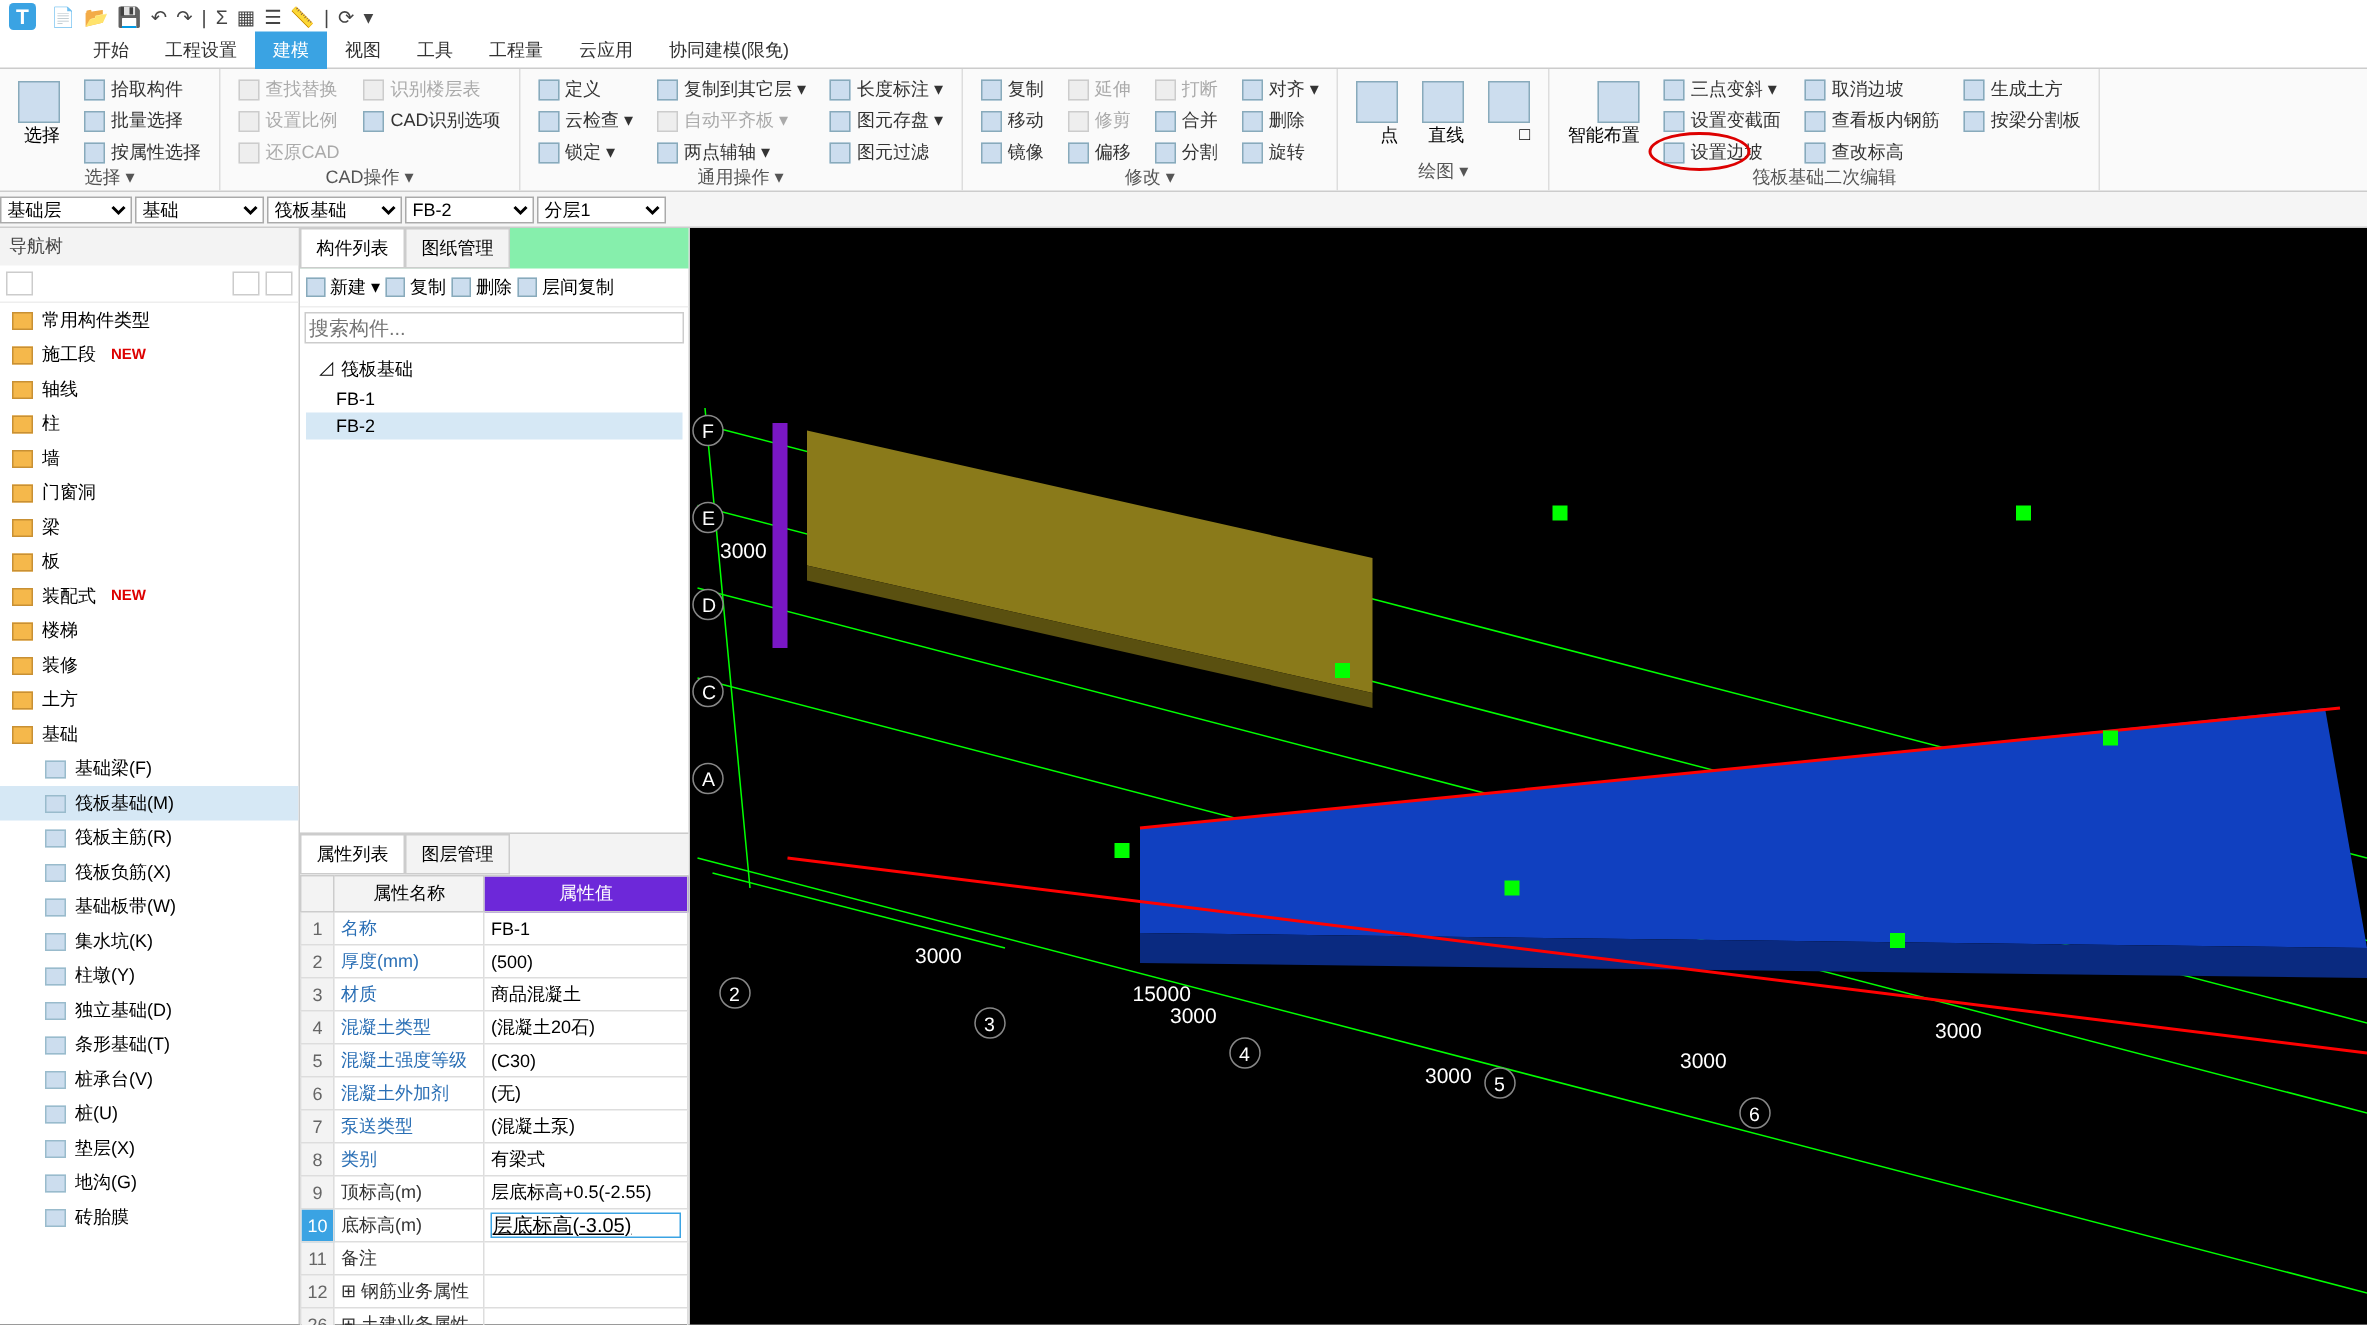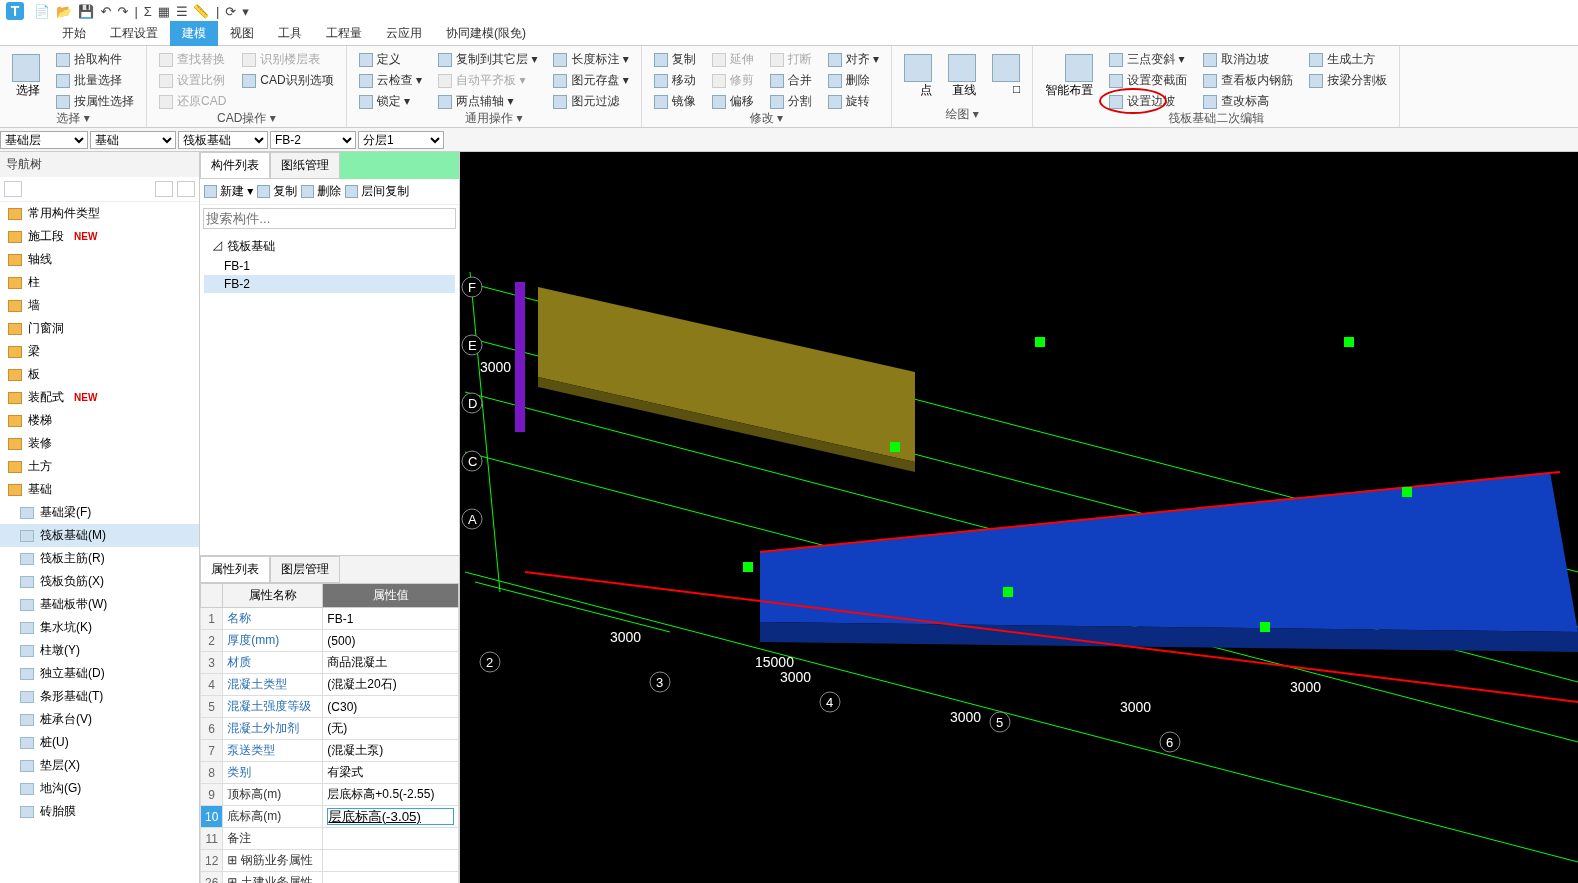--- a/index.html
+++ b/index.html
@@ -43,21 +43,21 @@
 .ctxbar .sel.w5 { width: 86px; }
 
 
 .main { display: flex; height: calc(883px - 22px - 24px - 82px - 24px); }
 .nav { width: 200px; background: #fff; border-right: 1px solid #ccc; overflow-y: auto; }
 .nav-header { padding: 4px 6px; background: #f3f3f3; color: #444; }
 .nav-toolbar { display: flex; gap: 4px; padding: 4px; border-bottom: 1px solid #eee; }
 .nav-toolbar span { width: 18px; height: 16px; border: 1px solid #ccc; }
 .nav-item { padding: 3px 8px; display: flex; align-items: center; gap: 6px; cursor: pointer; }
 .nav-item .ic { width: 14px; height: 12px; background: #f5b84b; border: 1px solid #c89034; }
-.nav-item.sub { padding-left: 20px; align-items: center; }
+.nav-item.sub { padding-left: 30px; align-items: center; }
 .nav-item .ic2 { width: 14px; height: 12px; background: #cde; border: 1px solid #9bc; }
 .nav-item.sel { background: #d6e8f5; }
 .badge-new { color: #d00; font-size: 10px; font-weight: bold; margin-left: 4px; }
 
 .mid { width: 260px; background: #fff; border-right: 1px solid #ccc; display: flex; flex-direction: column; }
 .mid .tabs { display: flex; background: #86efac; }
 .mid .tabs .t { padding: 4px 10px; border: 1px solid #ccc; background: #fff; cursor: pointer; }
 .mid .tabs .t.off { background: #f3f3f3; }
 .mid .toolbar { display: flex; gap: 4px; padding: 4px; border-bottom: 1px solid #eee; }
 .mid .toolbar span { display: flex; align-items: center; gap: 3px; cursor: pointer; }
@@ -66,21 +66,21 @@
 .mid .search input { width: 100%; border: 1px solid #ccc; padding: 2px; }
 .mid .tree { padding: 4px; flex: 1; }
 .mid .tree .tn { padding: 2px 4px 2px 20px; cursor: pointer; }
 .mid .tree .tn.root { padding-left: 8px; }
 .mid .tree .tn.sel { background: #d6e8f5; }
 .mid .proptabs { display: flex; background: #f3f3f3; border-top: 1px solid #ccc; }
 .mid .proptabs .t { padding: 4px 10px; border: 1px solid #ccc; background: #fff; cursor: pointer; }
 .mid .proptabs .t.off { background: #f3f3f3; }
 .proptable { border-collapse: collapse; width: 100%; }
 .proptable th { background: #f3f3f3; border: 1px solid #ccc; padding: 3px; font-weight: normal; }
-.proptable th.val { background: #737373; color: #fff; }
+.proptable th.val { background: #6d28d9; color: #fff; }
 .proptable td { border: 1px solid #ddd; padding: 2px 4px; }
 .proptable td.num { background: #f3f3f3; text-align: center; width: 22px; color: #666; }
 .proptable td.key { color: #2a6fb5; width: 100px; }
 .proptable td.keyblk { color: #333; }
 .proptable tr.editing td.val { background: #fff; }
 .proptable tr.editing td.val input { width: 100%; border: 1px solid #3aa3e3; text-decoration: underline; }
 .proptable tr.hl td.num { background: #3aa3e3; color: #fff; }
 
 .view { flex: 1; background: #000; position: relative; overflow: hidden; }
 .view svg { position: absolute; top: 0; left: 0; }

